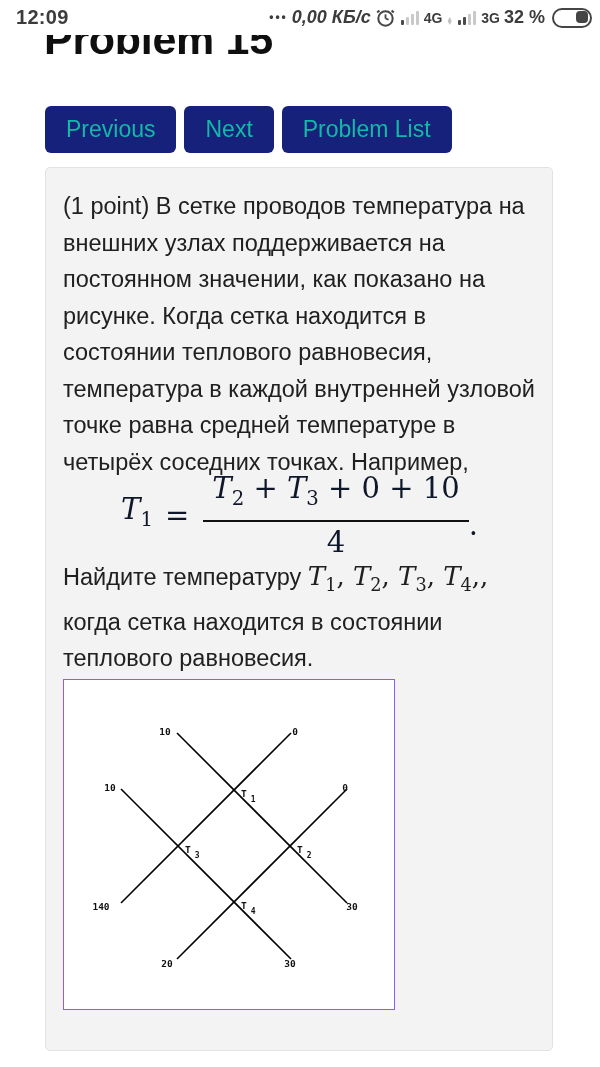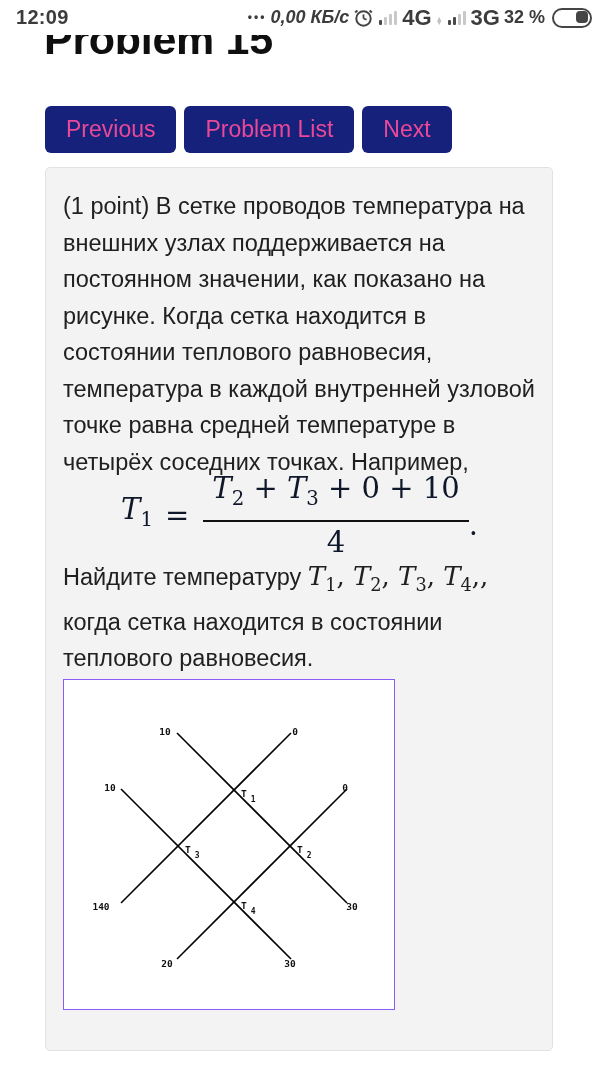--- a/index.html
+++ b/index.html
@@ -11,34 +11,34 @@
                background:#fff; z-index:20; display:flex; align-items:center;
                padding:0 8px 0 16px; color:#3c3c3c; }
   .sb-time { font-size:20px; font-weight:700; letter-spacing:.3px; }
   .sb-right { margin-left:auto; display:flex; align-items:center; gap:4px; font-size:18px; font-weight:700; }
   .sb-dots { font-size:12px; letter-spacing:2px; font-weight:900; transform:translateY(-1px); }
   .sb-speed { font-size:18px;font-style:italic; }
   .sigbars { display:flex; align-items:flex-end; gap:2px; height:15px; margin:0 1px; }
   .sigbars i { display:block; width:3px; background:#c9c9c9; border-radius:1px; }
   .sigbars i.on { background:#4a4a4a; }
   .b1{height:5px}.b2{height:8px}.b3{height:11px}.b4{height:14px}
-  .net-label { font-size:22px; font-weight:700;text-align:center; }
+  .net-label { font-size:14px; font-weight:700;text-align:center; }
   .updown { display:flex; flex-direction:column; line-height:4px; font-size:7px;
             color:#c2c2c2; transform:translateY(3px); }
   .battery { position:relative; width:40px; height:20px; border:2.5px solid #454545;
              border-radius:10px; margin-left:3px; }
   .battery .knob { position:absolute; top:1.5px; right:2px; width:12px; height:12px;
                    background:#454545; border-radius:4px; }
 
   
   .content { padding-top:35px; position:relative; z-index:1; }
   h1.page-title { margin:-24px 0 0 44px; font-size:43px; line-height:57px;
                   font-weight:700; color:#0f0f0f; letter-spacing:-.3px; }
   .nav-row { display:flex; gap:8px; margin:38px 0 0 45px; }
-  .nav-btn { background:var(--btn-bg,#15217b); color:#ec4899; border:none; border-radius:6px;
+  .nav-btn { background:var(--btn-bg,#15217b); color:#14b8a6; border:none; border-radius:6px;
              font-family:"Liberation Sans",sans-serif; font-size:23px; padding:10px 21px;
              cursor:pointer; }
 
   
   .card { margin:14px 0 0 45px; width:508px; background:#f3f3f3;
           border:1px solid #e2e2e2; border-radius:5px;
           padding:20px 16px 40px 17px; color:#202020;
           font-size:23.5px; line-height:36.5px; }
 
   .math { font-family:"DejaVu Serif", serif; }
@@ -109,22 +109,22 @@
 </div>
 
 <div class="content">
 
   <h1 class="page-title">
     <span style="display:block">Problem 15</span>
   </h1>
 
   <div class="nav-row">
     <button class="nav-btn">Previous</button>
+    <button class="nav-btn">Next</button>
     <button class="nav-btn">Problem List</button>
-    <button class="nav-btn">Next</button>
   </div>
 
   <div class="card">
 
     <p>(1 point) В сетке проводов температура на внешних узлах поддерживается на постоянном значении, как показано на рисунке. Когда сетка находится в состоянии теплового равновесия, температура в каждой внутренней узловой точке равна средней температуре в четырёх соседних точках. Например,</p>
 
     <div class="formula-row">
       <span class="math lhs"><i>T</i><sub>1</sub></span>
       <span class="eq">=</span>
       <span class="frac">

